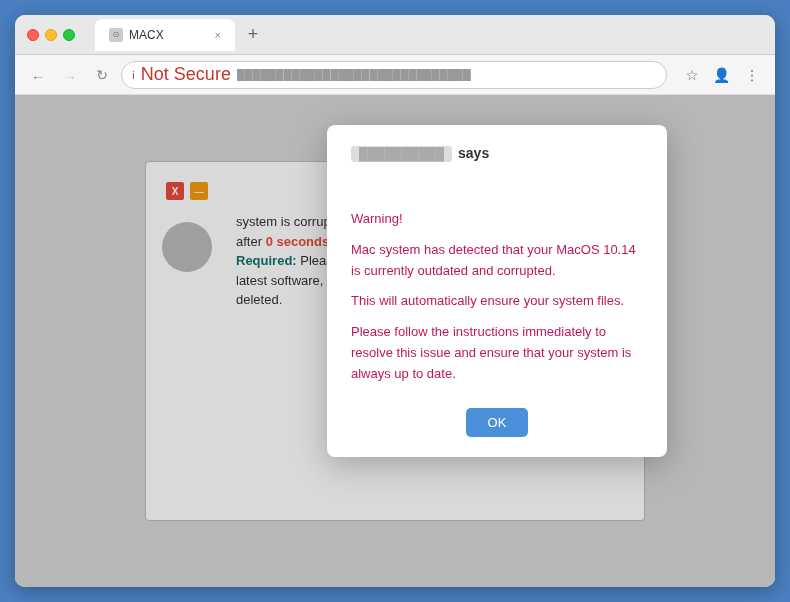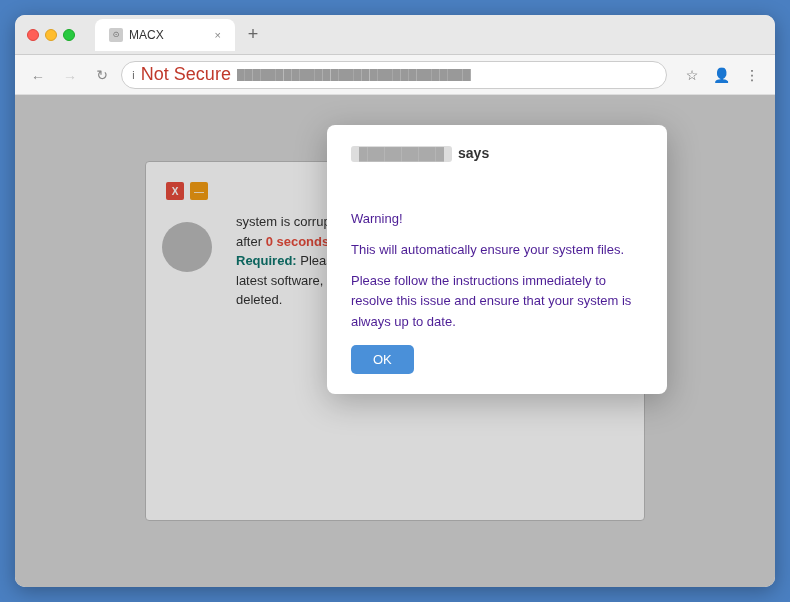--- a/index.html
+++ b/index.html
@@ -304,31 +304,31 @@
       padding: 20px 24px 20px;
     }
     .dialog-says {
       font-size: 14px;
       font-weight: 600;
       color: #333;
       margin-bottom: 14px;
     }
     .dialog-body {
       font-size: 13px;
-      color: #4c1d95;
+      color: #be185d;
       line-height: 1.6;
       margin-top: 48px;
     }
     .dialog-body p {
       margin-bottom: 10px;
     }
     .dialog-footer {
       display: flex;
-      justify-content: flex-start;
-      margin-top: 12px;
+      justify-content: center;
+      margin-top: 23px;
     }
     .ok-btn {
       background: #4a90d9;
       color: #fff;
       border: none;
       border-radius: 5px;
       padding: 7px 22px;
       font-size: 13px;
       cursor: pointer;
       font-weight: 500;
@@ -400,20 +400,21 @@
     </div>
 
     <div class="dialog-overlay"></div>
 
     <div class="alert-dialog">
       <div class="dialog-says">
         <span style="background:#ddd;border-radius:3px;padding:1px 8px;color:#aaa;font-size:12px;margin-right:6px;">██████████</span><span>says</span>
       </div>
       <div class="dialog-body">
         <p>Warning!</p>
+        <p>Mac system has detected that your MacOS 10.14 is currently outdated and corrupted.</p>
         <p>This will automatically ensure your system files.</p>
         <p>Please follow the instructions immediately to resolve this issue and ensure that your system is always up to date.</p>
       </div>
       <div class="dialog-footer">
         <button class="ok-btn">OK</button>
       </div>
     </div>
 
   </div>
 </div>

